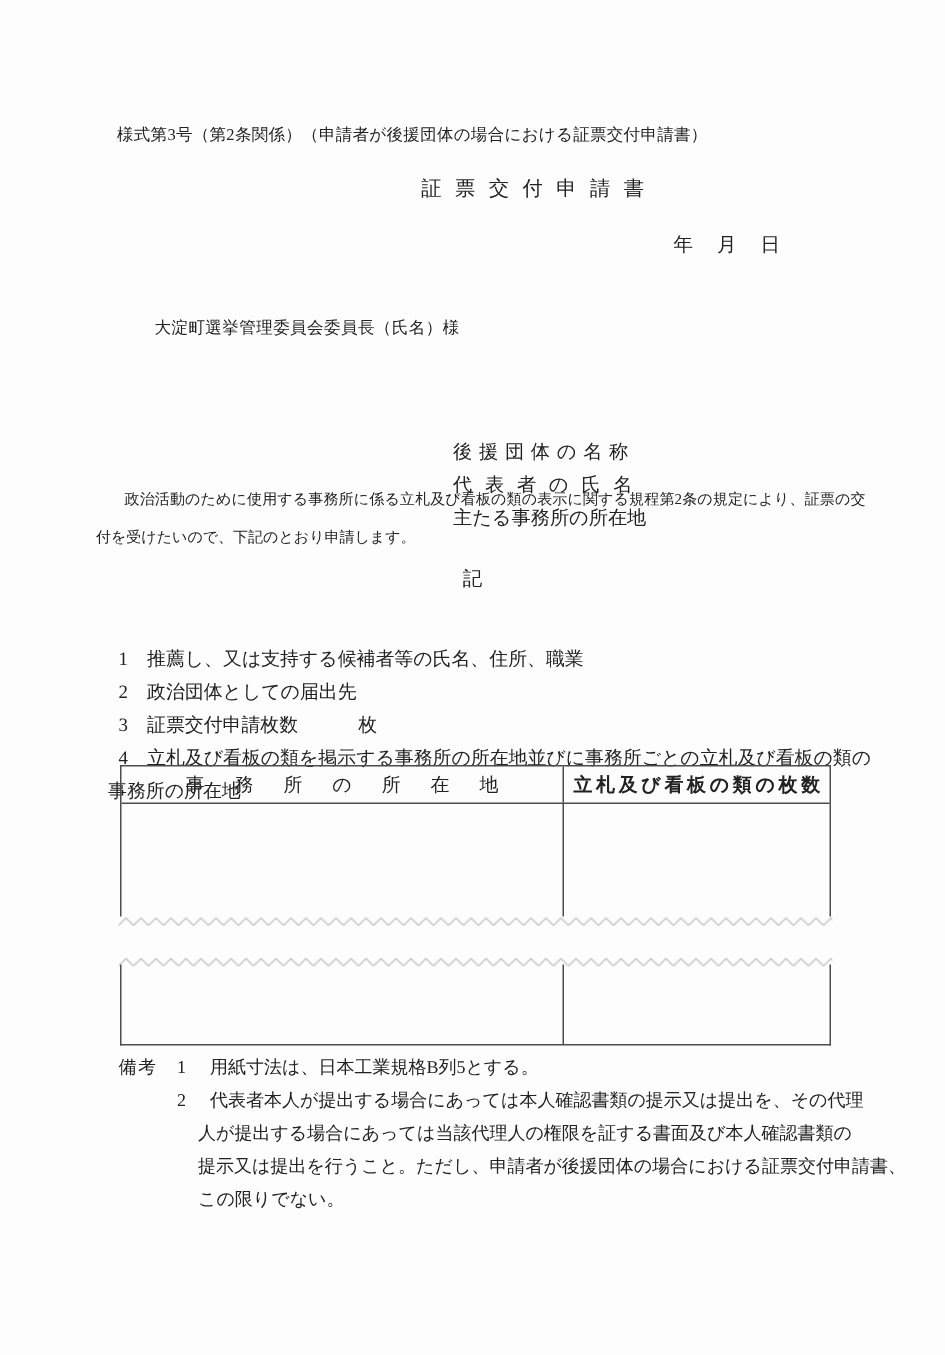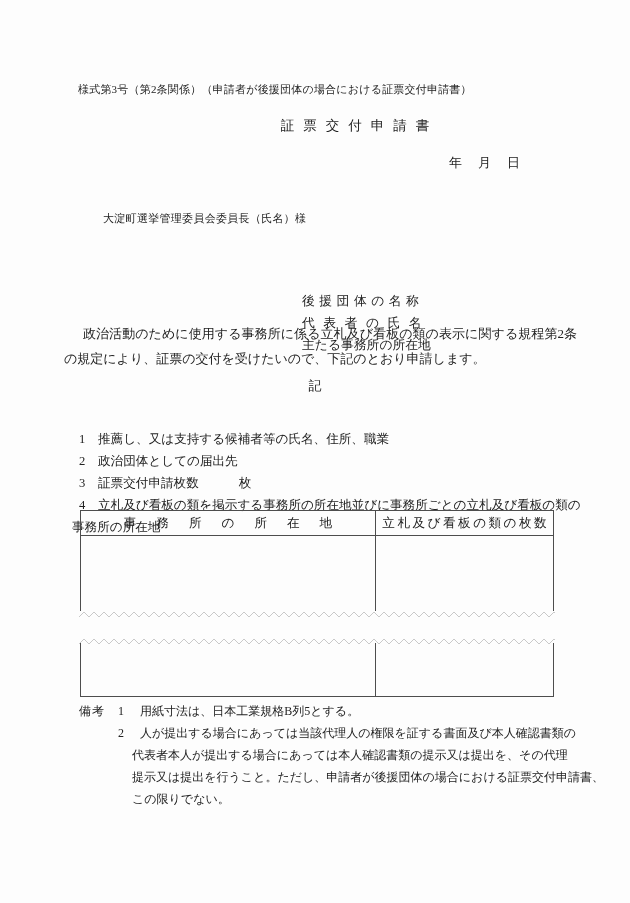--- a/index.html
+++ b/index.html
@@ -18,37 +18,37 @@
   .date-line{position:absolute;left:449px;top:154px;font-size:13px;letter-spacing:1.5px;}
   .addressee{position:absolute;left:103px;top:211px;font-size:11px;letter-spacing:.3px;}
 
   .org-block{position:absolute;left:302px;top:246px;line-height:22px;font-size:12.8px;}
   .org-line{white-space:nowrap;}
   .org-line:nth-child(1){letter-spacing:4.5px;margin-top:44px;}
   .org-line:nth-child(2){letter-spacing:8.5px;}
   .org-line:nth-child(3){letter-spacing:0;}
 
   .body-paragraph{position:absolute;left:64px;top:321px;width:513px;
-                  font-size:13px;line-height:25px;text-align:justify;
+                  font-size:10px;line-height:25px;text-align:justify;
                   text-indent:19px;margin:0;}
   .ki{position:absolute;left:0;top:377px;width:630px;text-align:center;font-size:13px;}
 
   .item-list{position:absolute;left:79px;top:428px;font-size:12.6px;line-height:22px;}
   .item-row{white-space:nowrap;}
   .item-num{display:inline-block;width:19px;}
   .item-unit{margin-left:40px;}
   .item-cont{margin-left:-7px;white-space:nowrap;}
 
   .tbl{position:absolute;left:80px;width:472px;border:1px solid #4d4d4d;}
   .tbl-part1{top:510px;height:106px;border-bottom:none;}
   .tbl-part2{top:643px;height:53px;border-top:none;}
   .tbl-header{display:flex;height:24px;border-bottom:1px solid #4d4d4d;font-size:12.6px;}
   .th-cell{display:flex;align-items:center;justify-content:center;}
   .th-col1{width:294px;border-right:1px solid #4d4d4d;letter-spacing:20px;text-indent:20px;}
-  .th-col2{flex:1;letter-spacing:2.5px;text-indent:2.5px;}
+  .th-col2{flex:1;letter-spacing:2.5px;text-indent:2.5px;font-weight:bold;}
   .tbl-divider{position:absolute;left:294px;top:0;bottom:0;width:0;border-left:1px solid #4d4d4d;}
   .tbl-part1 .tbl-divider{top:24px;}
 
   .zigzag{position:absolute;left:79px;width:476px;height:7px;}
   .zig1{top:611px;background:#fdfdfd;}
   .zig2{top:638px;background:#fdfdfd;}
 
   .notes{position:absolute;left:79px;top:700px;font-size:12px;line-height:22px;}
   .note-row{display:flex;}
   .note-label{display:inline-block;width:39px;letter-spacing:1px;}
@@ -130,21 +130,21 @@
   <div class="notes">
     <div class="note-row">
       <span class="note-label">備考</span>
       <span class="note-num">1</span>
       <span class="note-text">用紙寸法は、日本工業規格B列5とする。</span>
     </div>
     <div class="note-row">
       <span class="note-label"></span>
       <span class="note-num">2</span>
       <div class="note-lines">
+        <div class="note-line">代表者本人が提出する場合にあっては本人確認書類の提示又は提出を、その代理</div>
         <div class="note-line">人が提出する場合にあっては当該代理人の権限を証する書面及び本人確認書類の</div>
-        <div class="note-line">代表者本人が提出する場合にあっては本人確認書類の提示又は提出を、その代理</div>
         <div class="note-line">提示又は提出を行うこと。ただし、申請者が後援団体の場合における証票交付申請書、</div>
         <div class="note-line">この限りでない。</div>
       </div>
     </div>
   </div>
 
 </div>
 
 </body></html>

